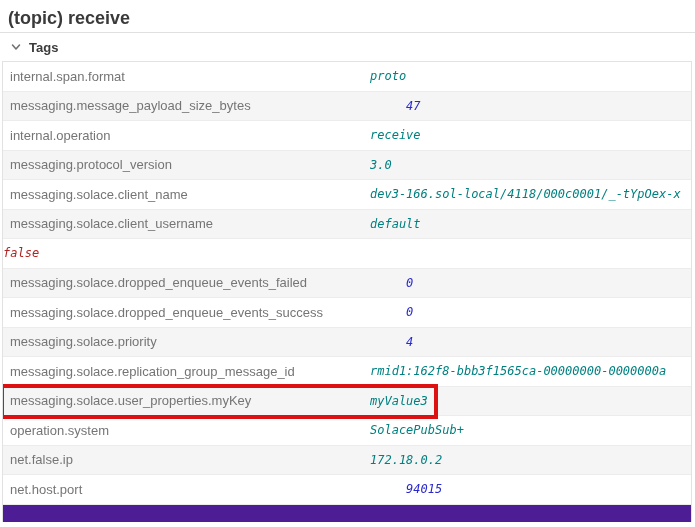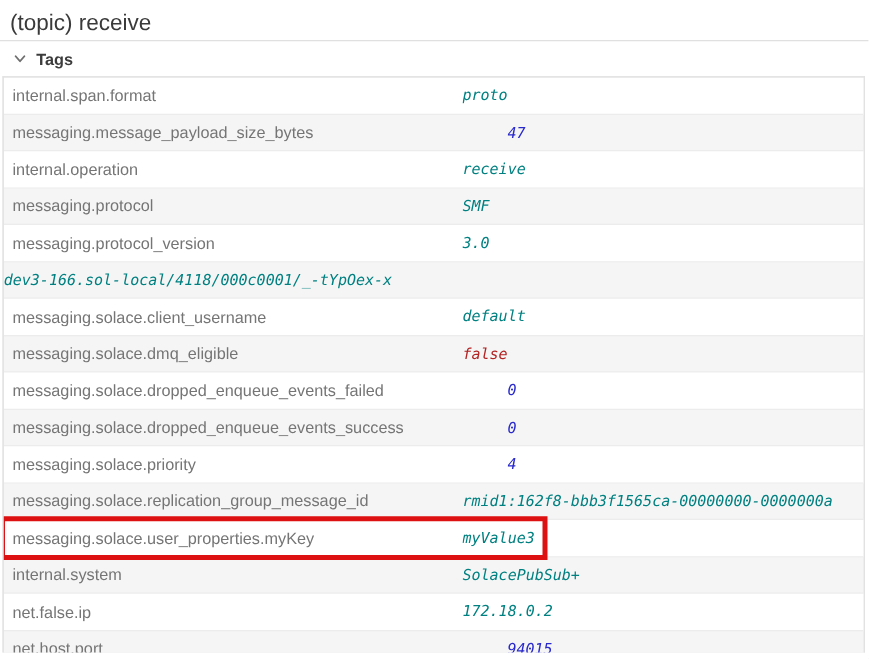--- a/index.html
+++ b/index.html
@@ -13,20 +13,21 @@
     font-family: "Liberation Sans", sans-serif;
   }
   .span-title {
     height: 33px;
     padding: 7px 8px 0 8px;
     font-size: 18px;
     line-height: 22px;
     color: #3a3a3a;
     border-bottom: 1px solid #e0e0e0;
     white-space: nowrap;
+    font-weight: bold;
   }
   .tags-header {
     display: flex;
     align-items: center;
     height: 28px;
     padding-left: 10px;
     cursor: pointer;
     user-select: none;
   }
   .tags-header .chev {
@@ -40,21 +41,21 @@
     font-size: 13px;
     font-weight: bold;
     color: #3c3c3c;
   }
   .kv-table {
     margin: 0 3px 0 2px;
     height: 461px;
     overflow: hidden;
     border: 1px solid #e2e2e2;
     border-bottom: none;
-    background: #e5e5e5;
+    background: #4c1d95;
   }
   .kv-row {
     position: relative;
     display: flex;
     align-items: center;
     height: 29.5px;
     border-bottom: 1px solid #ececec;
     background: #ffffff;
   }
   .kv-row:nth-child(even) { background: #f5f5f5; }
@@ -116,45 +117,40 @@
     <div class="kv-value t-number">47</div>
 
   </div>
 
   <div class="kv-row">
     <div class="kv-key">internal.operation</div>
     <div class="kv-value t-string">receive</div>
 
   </div>
 
-  <div class="kv-row">
-    <div class="kv-key">messaging.protocol</div>
-    <div class="kv-value t-string">SMF</div>
-
-  </div>
 
   <div class="kv-row">
     <div class="kv-key">messaging.protocol_version</div>
     <div class="kv-value t-string">3.0</div>
 
   </div>
 
   <div class="kv-row">
+    <div class="kv-key">messaging.solace.client_name</div>
     <div class="kv-value t-string">dev3-166.sol-local/4118/000c0001/_-tYpOex-x</div>
 
   </div>
 
   <div class="kv-row">
     <div class="kv-key">messaging.solace.client_username</div>
     <div class="kv-value t-string">default</div>
 
   </div>
 
   <div class="kv-row">
-    <div class="kv-key">messaging.solace.dmq_eligible</div>
     <div class="kv-value t-bool">false</div>
 
   </div>
 
   <div class="kv-row">
     <div class="kv-key">messaging.solace.dropped_enqueue_events_failed</div>
     <div class="kv-value t-number">0</div>
 
   </div>
 
@@ -176,21 +172,21 @@
 
   </div>
 
   <div class="kv-row">
     <div class="kv-key">messaging.solace.user_properties.myKey</div>
     <div class="kv-value t-string">myValue3</div>
     <div class="hl-box"></div>
   </div>
 
   <div class="kv-row">
-    <div class="kv-key">internal.system</div>
+    <div class="kv-key">operation.system</div>
     <div class="kv-value t-string">SolacePubSub+</div>
 
   </div>
 
   <div class="kv-row">
     <div class="kv-key">net.false.ip</div>
     <div class="kv-value t-string">172.18.0.2</div>
 
   </div>
 

